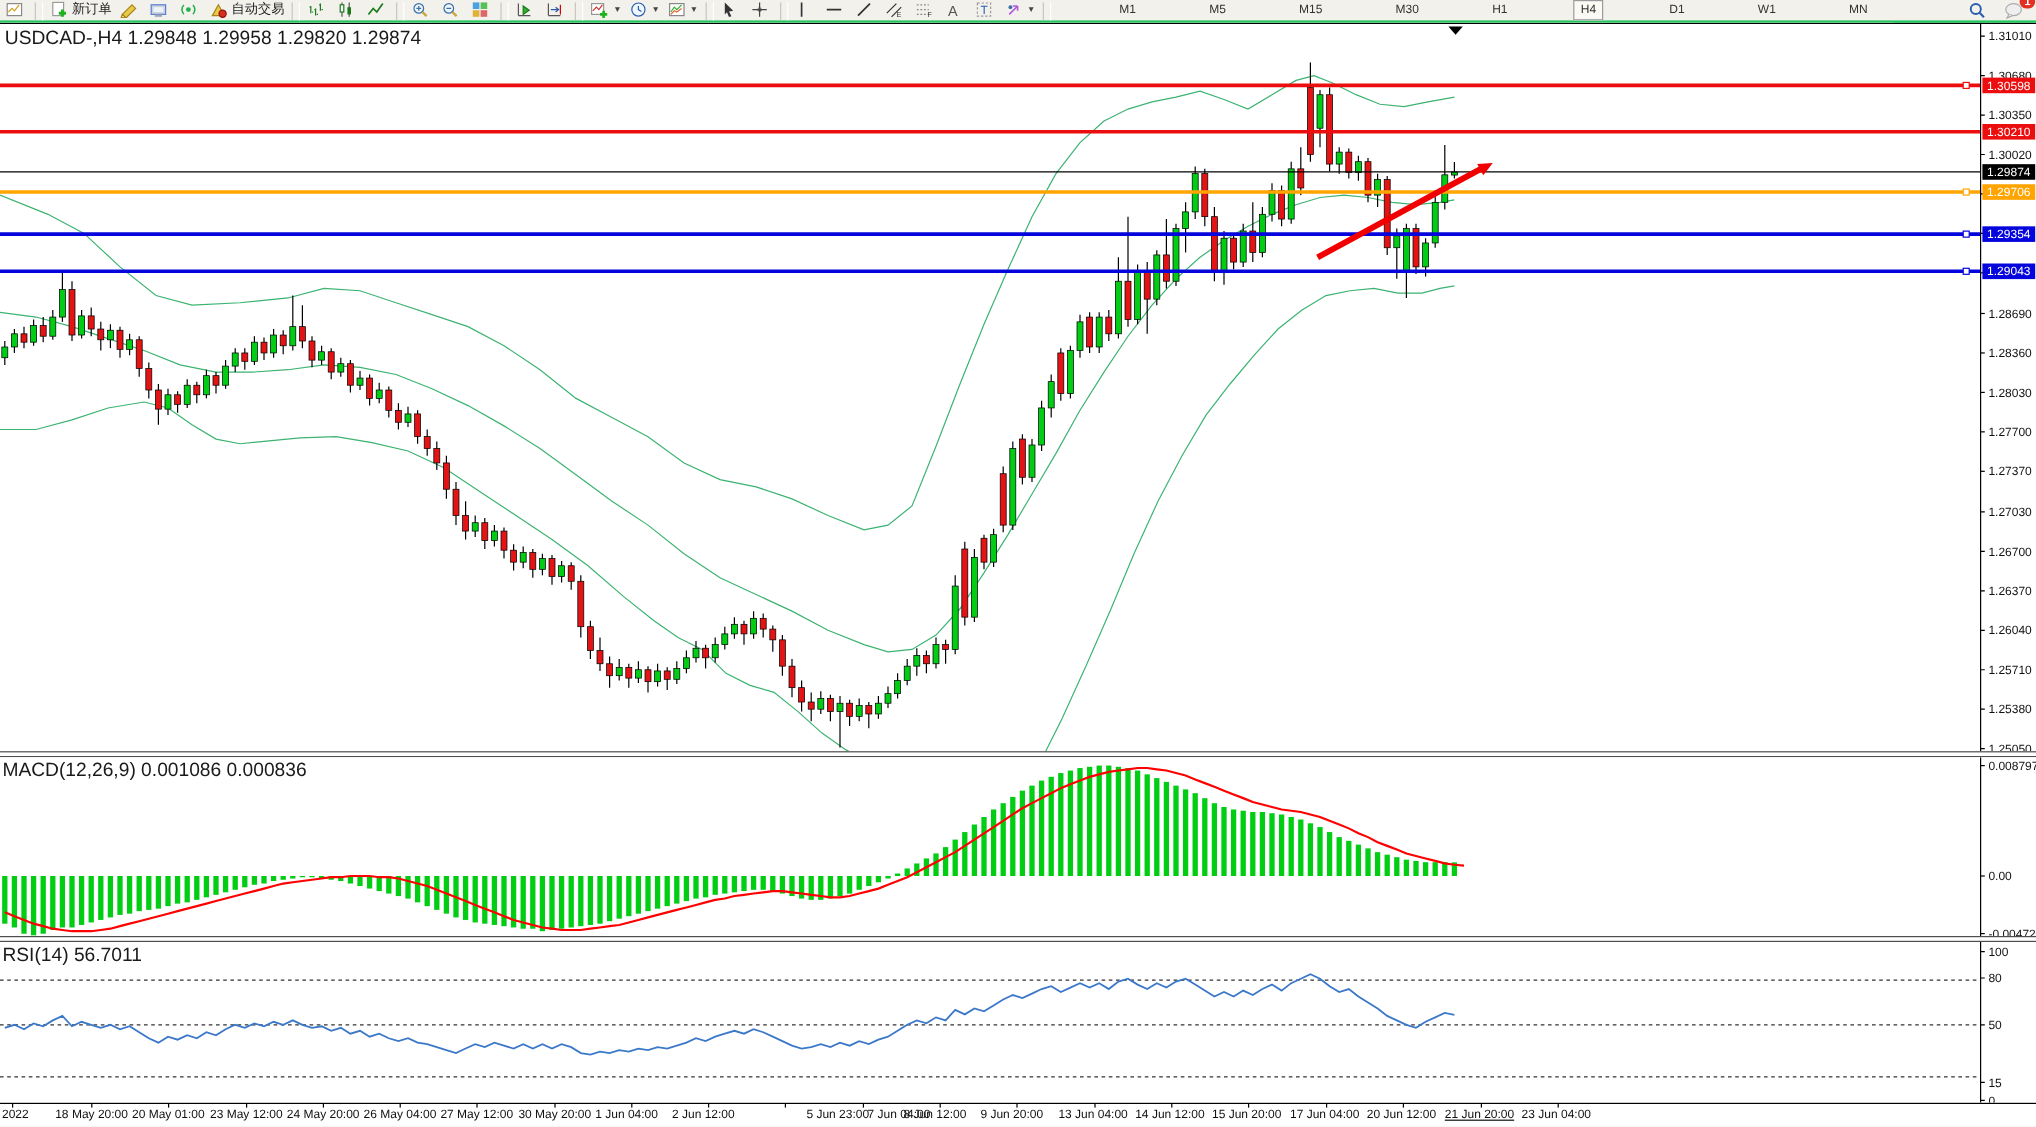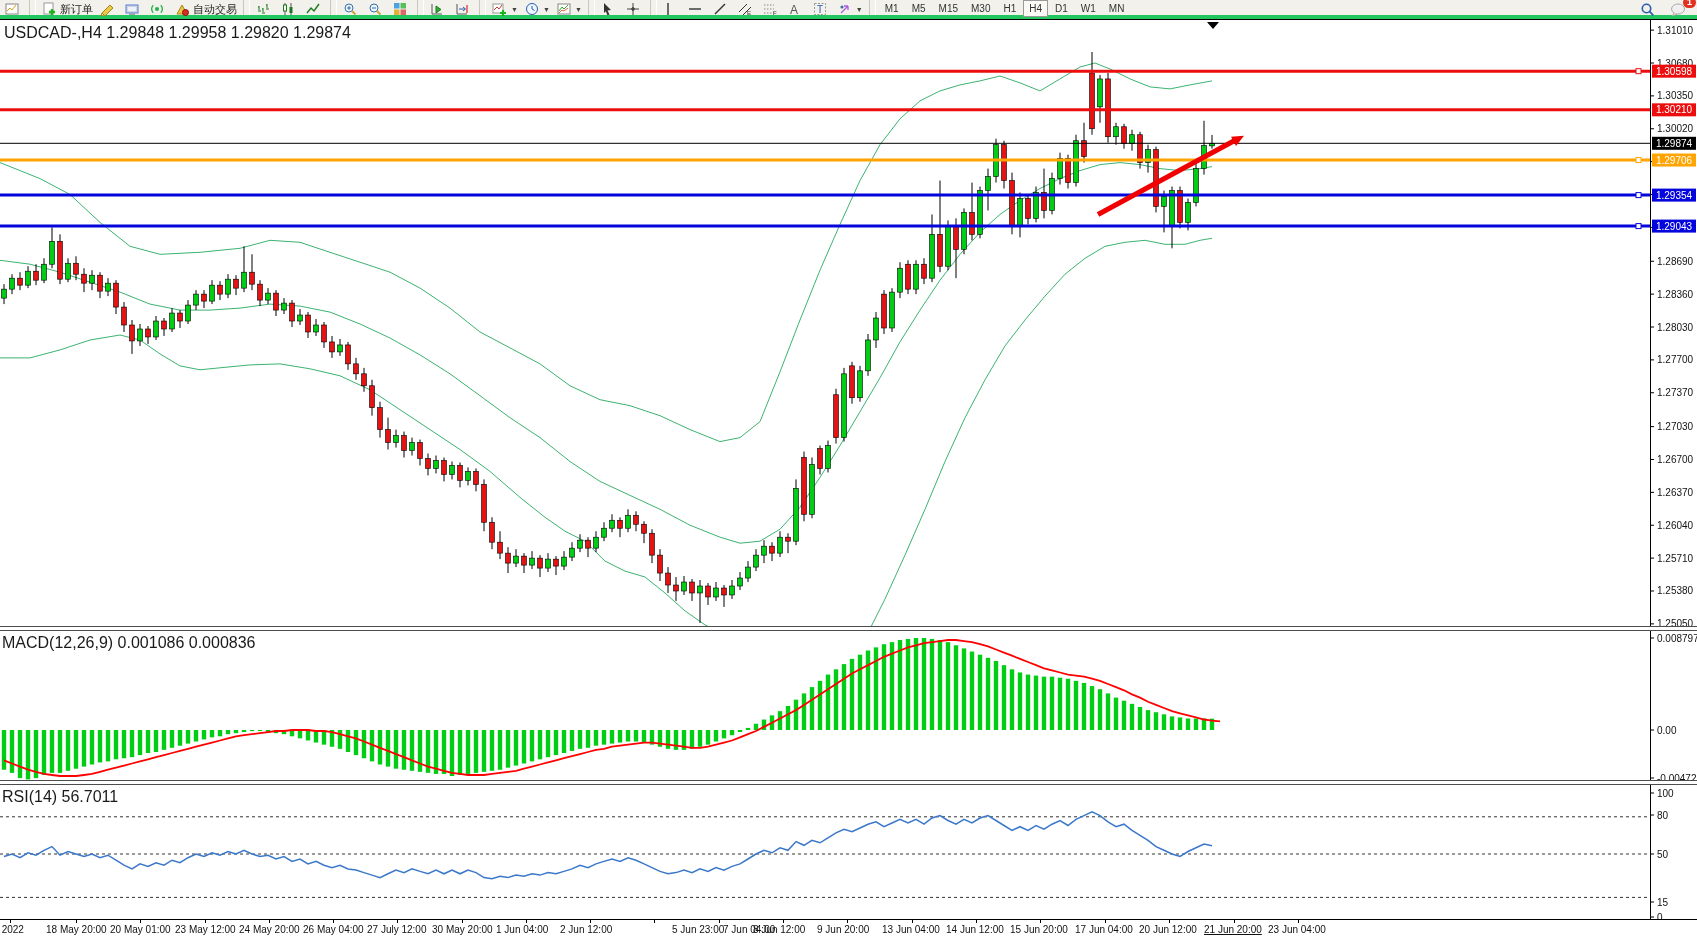--- a/index.html
+++ b/index.html
@@ -1,27 +1,27 @@
 <!DOCTYPE html>
 <html><head>
 <meta charset="utf-8">
 <style>
   html,body{margin:0;padding:0;background:#d4d0c8;}
   .window{position:relative;width:1697px;height:939px;background:#fff;overflow:hidden;
           font-family:"Liberation Sans",sans-serif;-webkit-font-smoothing:none;}
   
   .toolbar{position:absolute;left:0;top:0;width:1697px;height:19px;background:#f2f1ec;
-           border-bottom:4px solid #22c55e;display:flex;align-items:flex-start;gap:1px;padding:0 2px;box-sizing:border-box;}
+           border-bottom:2px solid #22c55e;display:flex;align-items:flex-end;gap:1px;padding:0 2px;box-sizing:border-box;}
   .tb-sep{width:5px;height:15px;border-left:1px solid #c8c6bd;border-right:1px solid #fff;margin:0 2px;}
   .tb-btn{height:16px;min-width:18px;display:flex;align-items:center;gap:3px;padding:0 2px;
           border:1px solid transparent;border-radius:2px;font-size:11px;color:#222;cursor:default;}
   .tb-btn svg{display:block;}
   .tb-btn .cjk{font-size:11px;line-height:15px;white-space:nowrap;}
   .tb-caret{font-size:7px;color:#444;margin-left:1px;}
-  .tf-btn{height:15px;padding:0 5px;font-size:10px;color:#333;border:1px solid transparent;display:flex;align-items:center;}
+  .tf-btn{height:15px;padding:0 5px;font-size:10px;color:#333;border:1px solid transparent;display:flex;align-items:center;margin-left:48px;}
   .tf-btn.active{background:#fbfaf5;border:1px solid #9a9a9a;box-shadow:inset 0 0 1px #fff;}
   .tb-right{margin-left:auto;display:flex;align-items:center;gap:6px;padding-right:4px;}
   .badge-red{position:absolute;top:-4px;right:-6px;background:#e03123;color:#fff;border-radius:7px;
              font-size:9px;font-weight:bold;padding:0 4px;line-height:11px;}
   
   .panel{position:absolute;left:0;background:#fff;}
   .splitter{position:absolute;left:0;width:1697px;height:5px;background:#fff;
             border-top:1px solid #4d4d4d;border-bottom:1px solid #4d4d4d;box-sizing:border-box;}
   .overlay-label{position:absolute;font-size:16px;color:#1a1a1a;white-space:nowrap;z-index:5;}
   svg text{font-family:"Liberation Sans",sans-serif;}
@@ -832,21 +832,21 @@
       <div class="t-label" style="left: 46px;">18 May 20:00</div>
       <div class="t-tick" style="left: 140px;"></div>
       <div class="t-label" style="left: 110px;">20 May 01:00</div>
       <div class="t-tick" style="left: 205px;"></div>
       <div class="t-label" style="left: 175px;">23 May 12:00</div>
       <div class="t-tick" style="left: 269px;"></div>
       <div class="t-label" style="left: 239px;">24 May 20:00</div>
       <div class="t-tick" style="left: 333px;"></div>
       <div class="t-label" style="left: 303px;">26 May 04:00</div>
       <div class="t-tick" style="left: 397px;"></div>
-      <div class="t-label" style="left: 367px;">27 July 12:00</div>
+      <div class="t-label" style="left: 367px;">27 May 12:00</div>
       <div class="t-tick" style="left: 462px;"></div>
       <div class="t-label" style="left: 432px;">30 May 20:00</div>
       <div class="t-tick" style="left: 526px;"></div>
       <div class="t-label" style="left: 496px;">1 Jun 04:00</div>
       <div class="t-tick" style="left: 590px;"></div>
       <div class="t-label" style="left: 560px;">2 Jun 12:00</div>
       <div class="t-tick" style="left: 654px;"></div>
       <div class="t-label" style="left: 624px; padding-left: 48px;">5 Jun 23:00</div>
       <div class="t-tick" style="left: 719px;"></div>
       <div class="t-label" style="left: 689px; margin-left: 34px;">7 Jun 04:00</div>

